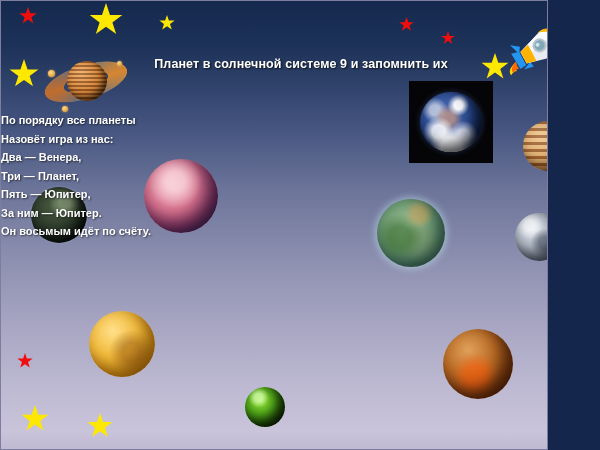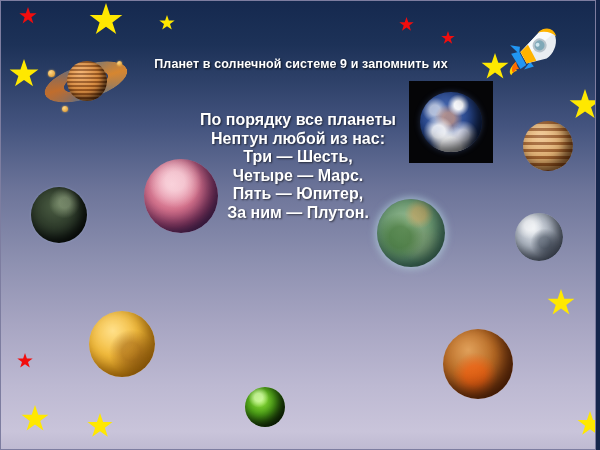--- a/index.html
+++ b/index.html
@@ -2,21 +2,21 @@
 <html><head>
 <meta charset="utf-8">
 <style>
   html,body{margin:0;padding:0;}
   body{
     width:600px;height:450px;overflow:hidden;
     font-family:"Liberation Sans", sans-serif;
     background:#15264c;
   }
   #slide{
-    position:relative;width:596px;height:450px;overflow:hidden;
+    position:relative;width:548px;height:450px;overflow:hidden;
     background:linear-gradient(to bottom,
       #15294f 0%,
       #1d3258 10%,
       #44547f 28%,
       #6c7499 42%,
       #8d90b0 58%,
       #a7a5c2 72%,
       #bdb9d2 86%,
       #c9c4da 96%,
       #bfbad2 100%);
@@ -74,22 +74,22 @@
     box-shadow:inset -6px -6px 14px rgba(0,0,0,.75), 0 0 6px rgba(120,160,255,.25);
   }
   
   .title-text{
     position:absolute;text-align:center;
     color:#ffffff;font-weight:bold;font-size:12.5px;line-height:17px;
     text-shadow:1px 1px 2px rgba(0,0,0,.75);
     letter-spacing:.1px;
   }
   .poem{
-    position:absolute;text-align:center;
-    color:#ffffff;font-weight:bold;font-size:16px;line-height:18.5px;
+    position:absolute;
+    color:#ffffff;font-weight:bold;font-size:11px;line-height:18.5px;
     text-shadow:1px 1px 2px rgba(0,0,0,.6);
     width:100%;left:0;
   }
   .poem .line{white-space:nowrap;}
 </style>
 </head>
 <body>
 
 <div id="slide">
 
@@ -193,20 +193,21 @@
        box-shadow:inset -8px -8px 16px rgba(40,14,2,.75);"></div>
 
   <div class="planet" style="left:244px;top:386px;width:40px;height:40px;
        background:
          radial-gradient(circle at 34% 26%, rgba(220,255,180,.75) 0 10%, transparent 26%),
          radial-gradient(circle at 40% 34%, #8fe03a 0%, #4ea517 40%, #2c6b0d 72%, #0c1a05 100%);
        box-shadow:inset -6px -6px 12px rgba(0,0,0,.8);"></div>
 
   <div class="poem" style="top:110px;">
     <div class="line">По порядку все планеты</div>
-    <div class="line">Нептун любой из нас:</div>
-    <div class="line">Три — Шесть,</div>
-    <div class="line">Четыре — Марс.</div>
+    <div class="line">Назовёт игра из нас:</div>
+    <div class="line">Два — Венера,</div>
+    <div class="line">Три — Планет,</div>
     <div class="line">Пять — Юпитер,</div>
-    <div class="line">За ним — Плутон.</div>
+    <div class="line">За ним — Юпитер.</div>
+    <div class="line">Он восьмым идёт по счёту.</div>
   </div>
 
 </div>
 
 </body></html>

